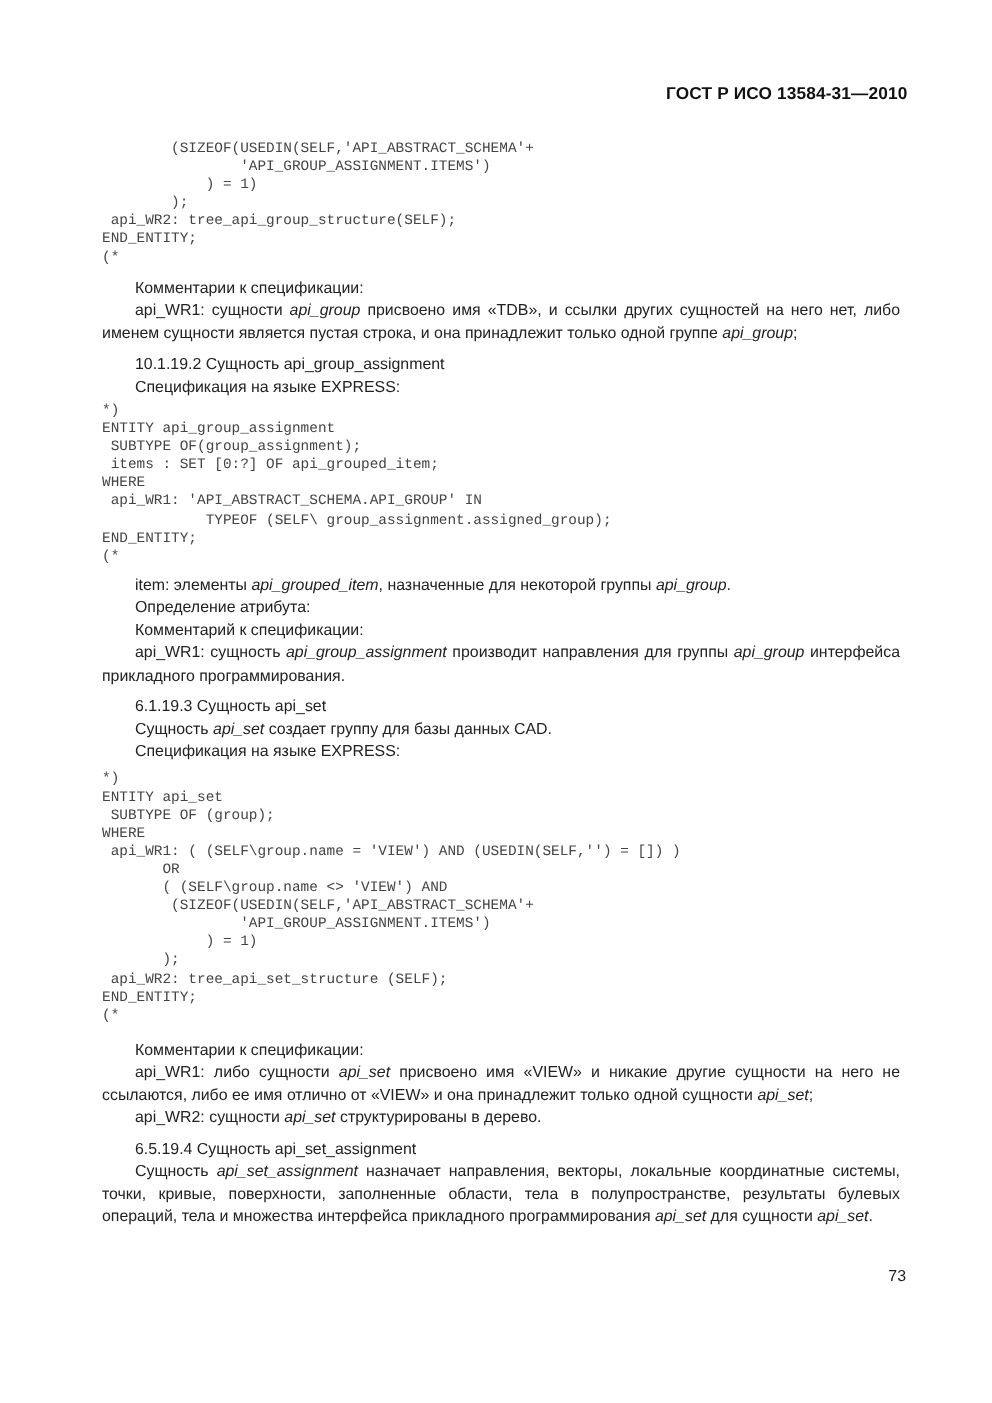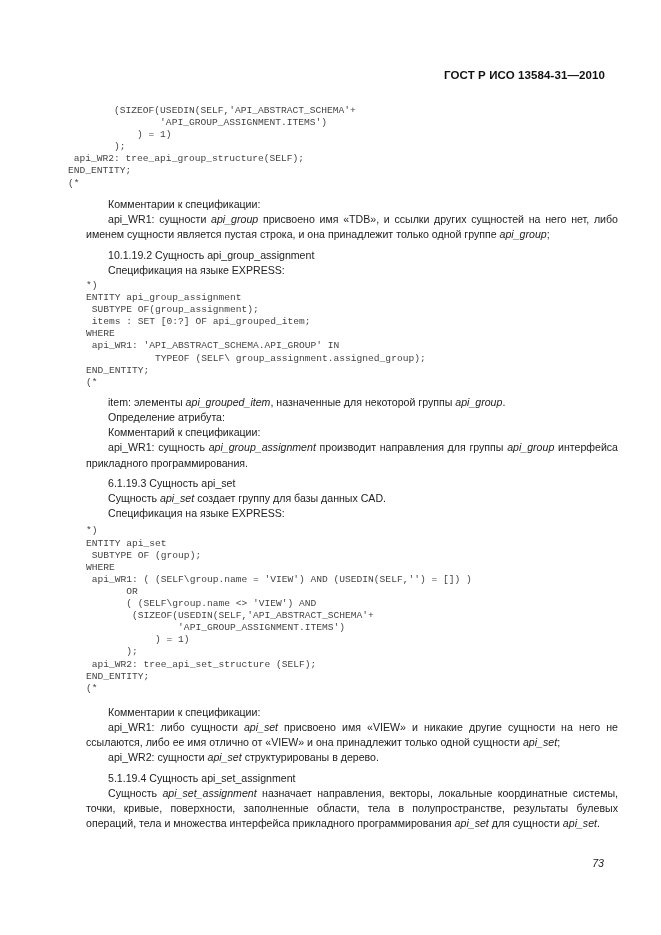--- a/index.html
+++ b/index.html
@@ -1,17 +1,17 @@
 <!DOCTYPE html>
 <html><head>
 <meta charset="utf-8">
 <style>
   html, body { margin: 0; padding: 0; background: #ffffff; }
   body { width: 661px; height: 935px; position: relative; overflow: hidden; color: #1a1a1a; }
-  .page { position: absolute; left: 0; top: 12px; width: 661px; height: 720px; }
+  .page { position: absolute; left: 0; top: 0; width: 661px; height: 720px; }
   .header {
     position: absolute; right: 56px; top: 57px;
     font-family: "Liberation Sans", sans-serif; font-weight: bold; font-size: 11.5px; color: #111;
     letter-spacing: 0.1px;
   }
   .block { position: absolute; left: 68px; width: 532px; }
   pre.code {
     margin: 0;
     font-family: "Liberation Mono", monospace; font-size: 9.6px; line-height: 12.1px;
     color: #444; white-space: pre;
@@ -19,40 +19,40 @@
   .p {
     font-family: "Liberation Sans", sans-serif; font-size: 10.6px; line-height: 15.2px; color: #222;
     margin: 0;
   }
   .ind { text-indent: 22px; }
   .just { text-align: justify; text-align-last: left; }
   .gap { height: 5px; }
   i { font-style: italic; }
   .pagenum {
     position: absolute; right: 57px; top: 845px;
-    font-family: "Liberation Sans", sans-serif; font-size: 10.6px; color: #222; font-style: italic;
+    font-family: "Liberation Sans", sans-serif; font-size: 10.6px; color: #222;
   }
 </style>
 </head>
 <body>
 
 <div class="page">
   <div class="header">ГОСТ Р ИСО 13584-31—2010</div>
 
   <div class="block" style="top:93px;">
     <pre class="code">        (SIZEOF(USEDIN(SELF,'API_ABSTRACT_SCHEMA'+
                 'API_GROUP_ASSIGNMENT.ITEMS')
             ) = 1)
         );
  api_WR2: tree_api_group_structure(SELF);
 END_ENTITY;
 (*</pre>
   </div>
 
-  <div class="block" style="top:185px;margin-left:18px;">
+  <div class="block" style="top:185px;">
     <p class="p ind">Комментарии к спецификации:</p>
     <p class="p ind just"><span>api_WR1: сущности </span><i>api_group</i><span> присвоено имя «TDB», и ссылки других сущностей на него нет, либо именем сущности является пустая строка, и она принадлежит только одной группе </span><i>api_group</i><span>;</span></p>
     <div class="gap"></div>
     <p class="p ind">10.1.19.2 Сущность api_group_assignment</p>
     <p class="p ind">Спецификация на языке EXPRESS:</p>
     <pre class="code" style="margin-top:2px;">*)
 ENTITY api_group_assignment
  SUBTYPE OF(group_assignment);
  items : SET [0:?] OF api_grouped_item;
 WHERE
@@ -81,18 +81,18 @@
             ) = 1)
        );
  api_WR2: tree_api_set_structure (SELF);
 END_ENTITY;
 (*</pre>
     <div style="height:10px"></div>
     <p class="p ind">Комментарии к спецификации:</p>
     <p class="p ind just"><span>api_WR1: либо сущности </span><i>api_set</i><span> присвоено имя «VIEW» и никакие другие сущности на него не ссылаются, либо ее имя отлично от «VIEW» и она принадлежит только одной сущности </span><i>api_set</i><span>;</span></p>
     <p class="p ind"><span>api_WR2: сущности </span><i>api_set</i><span> структурированы в дерево.</span></p>
     <div class="gap"></div>
-    <p class="p ind">5.1.19.4 Сущность api_set_assignment</p>
+    <p class="p ind">6.5.19.4 Сущность api_set_assignment</p>
     <p class="p ind just"><span>Сущность </span><i>api_set_assignment</i><span> назначает направления, векторы, локальные координатные системы, точки, кривые, поверхности, заполненные области, тела в полупространстве, результаты булевых операций, тела и множества интерфейса прикладного программирования </span><i>api_set</i><span> для сущности </span><i>api_set</i><span>.</span></p>
   </div>
 
   <div class="pagenum">73</div>
 </div>
 
 </body></html>

